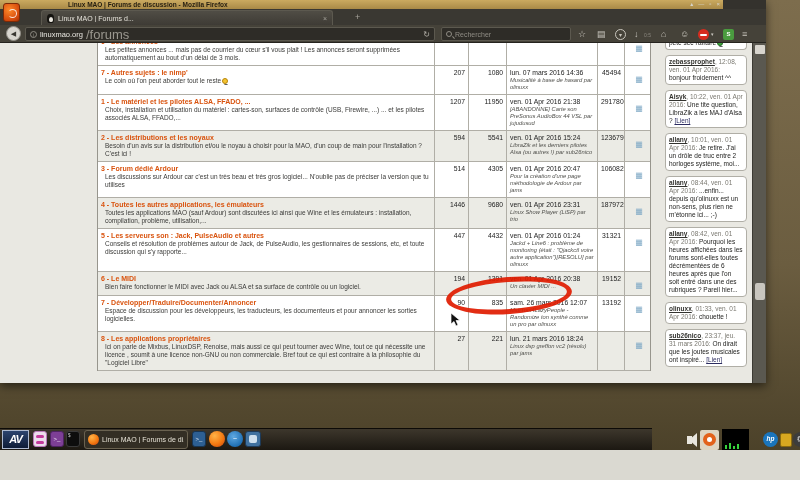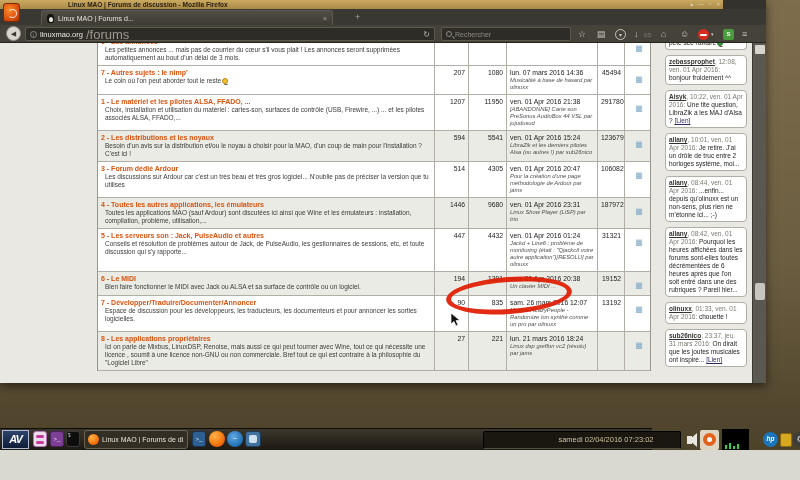--- a/index.html
+++ b/index.html
@@ -425,21 +425,20 @@
     <div class="taskbtn">
       <span class="ffball"></span>
       <span>Linux MAO | Forums de di...</span>
     </div>
     <div class="tb-ico ico-blue" style="left:192px">&gt;_</div>
     <div class="tb-round" style="left:209px; background:radial-gradient(circle at 35% 30%, #ffb347, #f47a12 55%, #c7410a);"></div>
     <div class="tb-round tbird" style="left:227px">~</div>
     <div class="tb-ico ico-cam" style="left:245px; width:16px;">
         <i></i>
       </div>
-    <div class="clock">samedi 02/04/2016 07:23:02</div>
     <div class="speaker"></div>
     <div class="tray-badge">
         <i></i>
       </div>
     <div class="tray-mon">
       <i style="left:3px; height:4px;"></i>
         <i style="left:7px; height:6px;"></i>
         <i style="left:11px; height:3px;"></i>
         <i style="left:15px; height:5px;"></i>
     </div>

